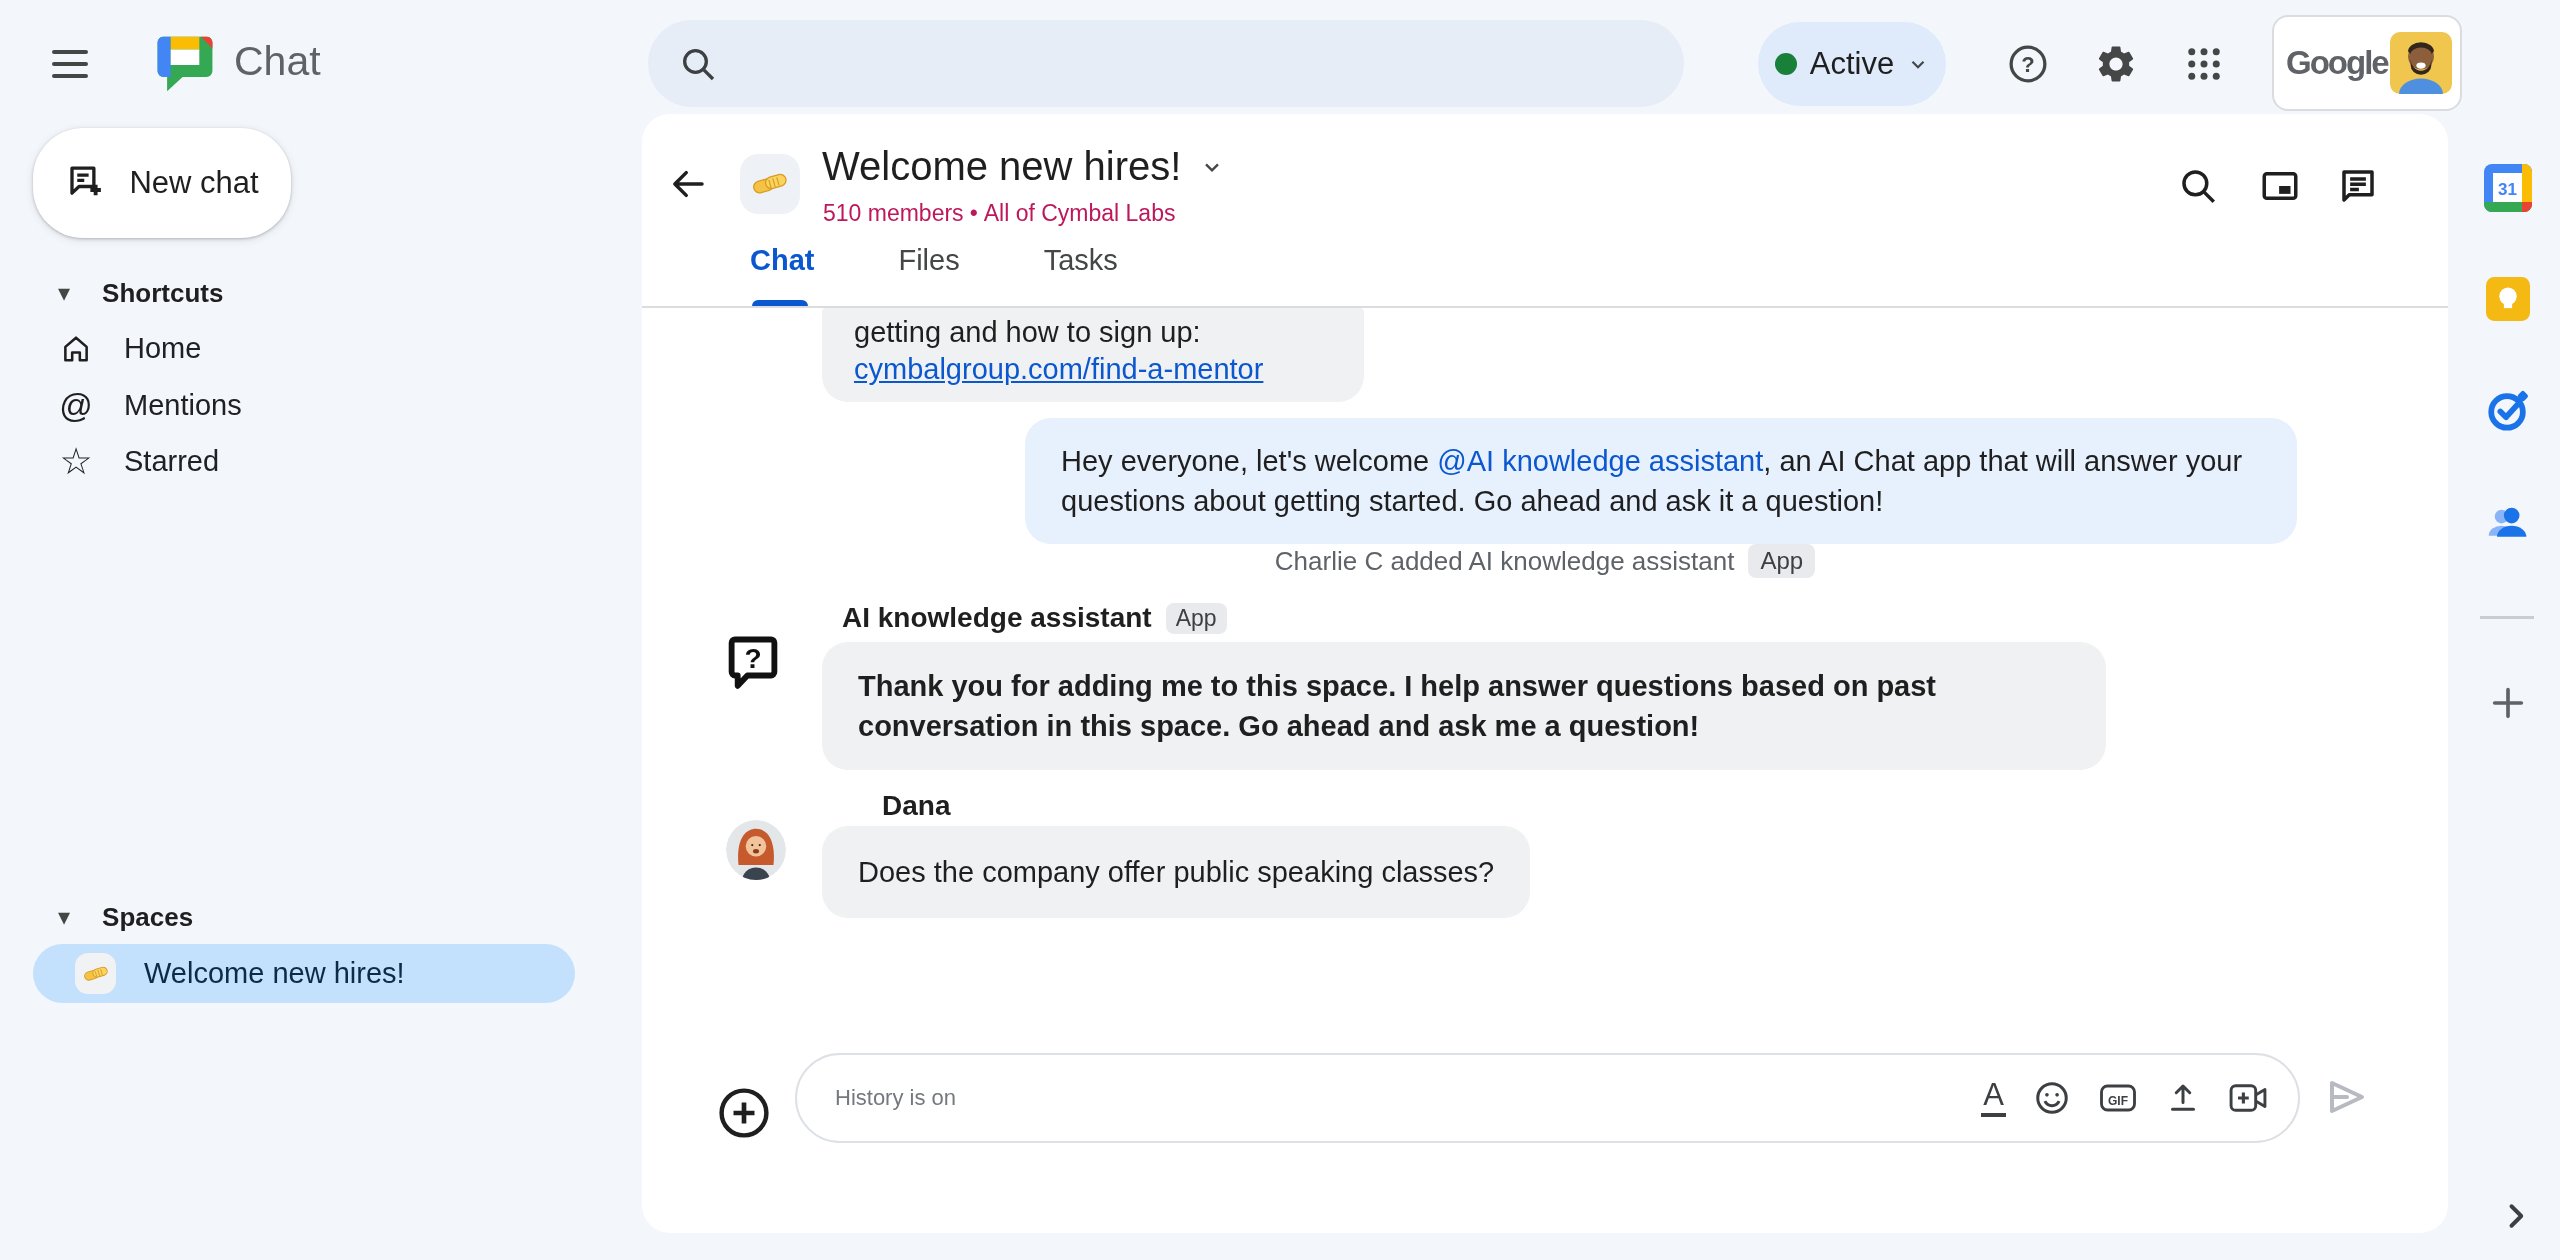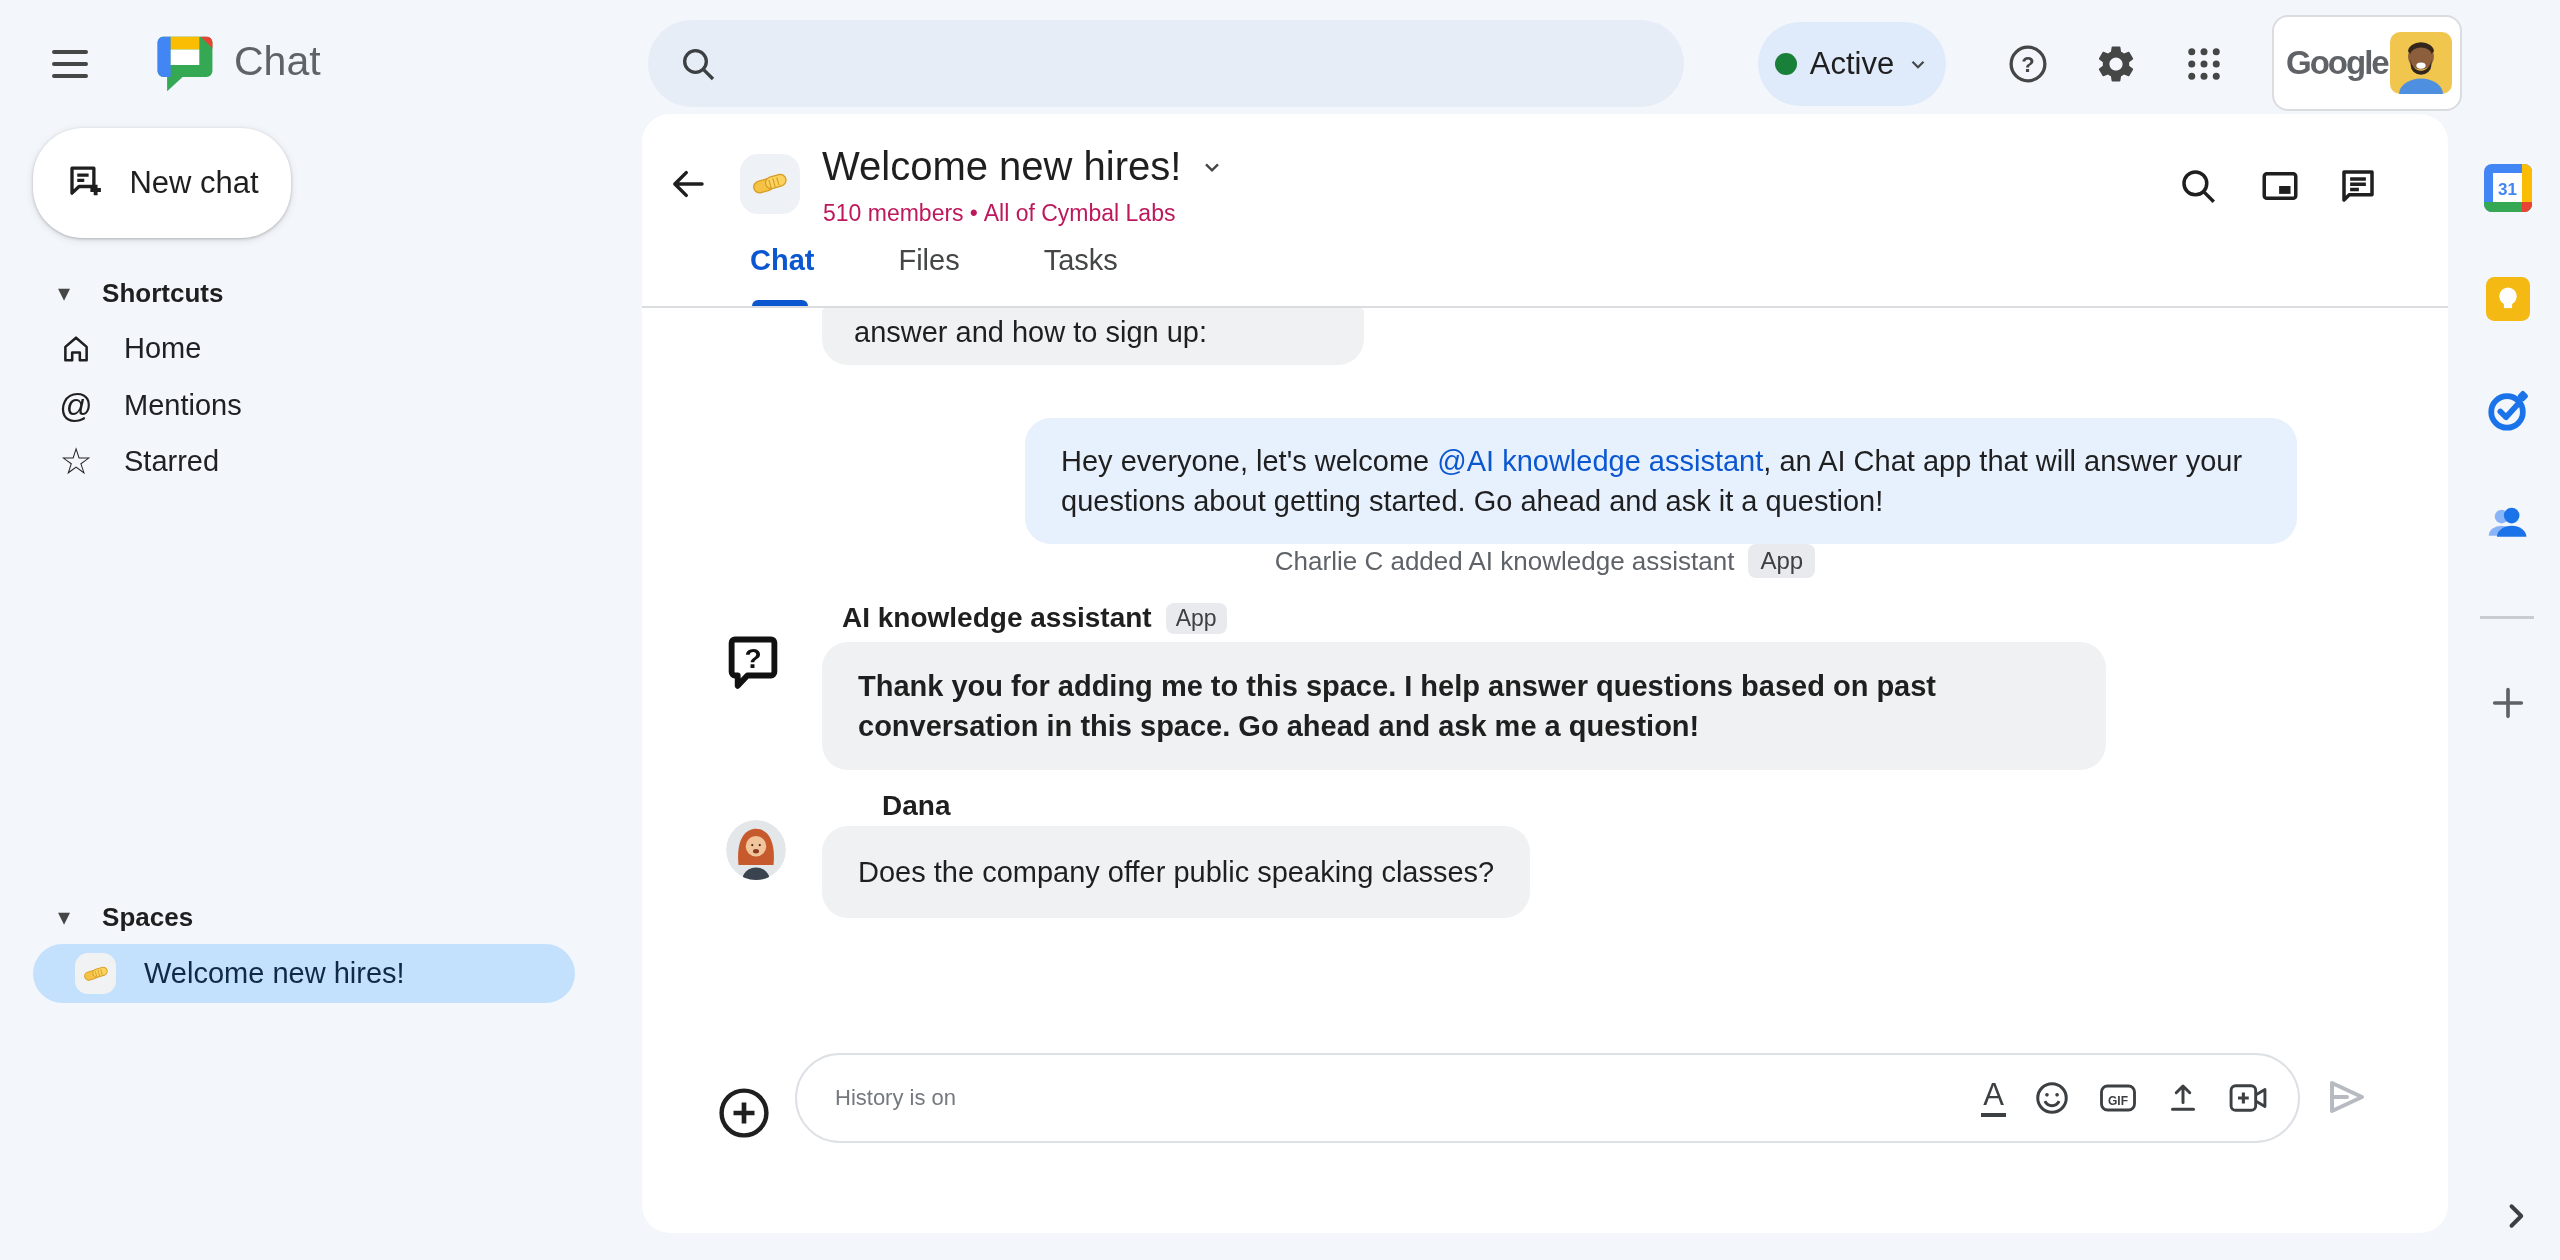--- a/index.html
+++ b/index.html
@@ -271,21 +271,22 @@
 
     <div class="tabs abs">
       <span class="tab active">Chat</span>
       <span class="tab">Files</span>
       <span class="tab">Tasks</span>
     </div>
     <div class="abs tab-ind"></div>
     <div class="abs pane-divider"></div>
 
     <div class="abs bubble m1">
-      <div>answer and how to sign up:</div>
+      <div>getting and how to sign up:</div>
+      <div class="msg-link">cymbalgroup.com/find-a-mentor</div>
     </div>
 
     <div class="abs bubble m2">
       <span>Hey everyone, let's welcome </span><span class="mention">@AI knowledge assistant</span><span>, an AI Chat app that will answer your questions about getting started.  Go ahead and ask it a question!</span>
     </div>
 
     <div class="abs sysrow">
       <span class="systext">Charlie C added AI knowledge assistant</span>
       <span class="app-badge">App</span>
     </div>

